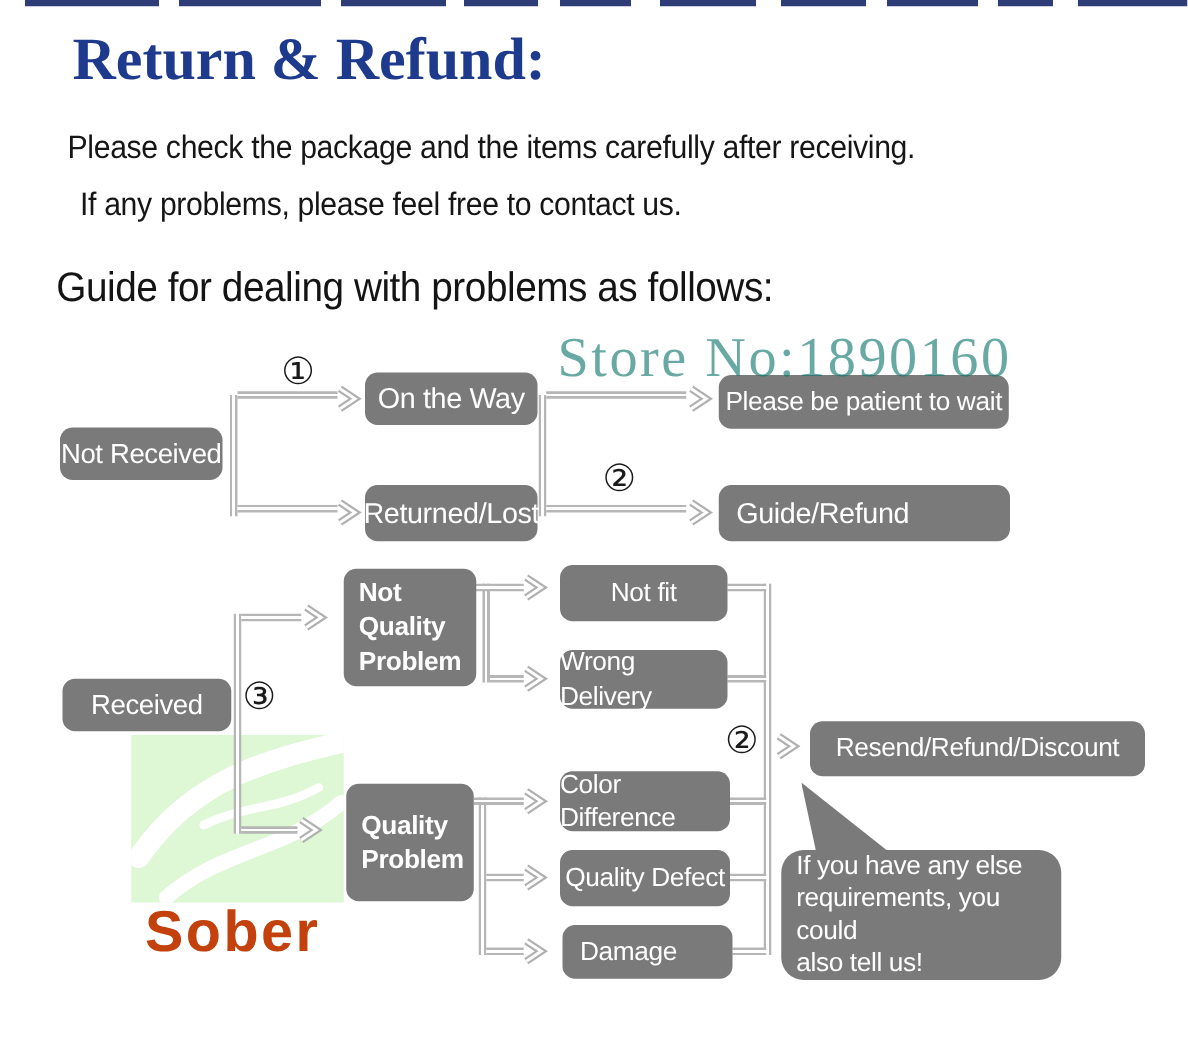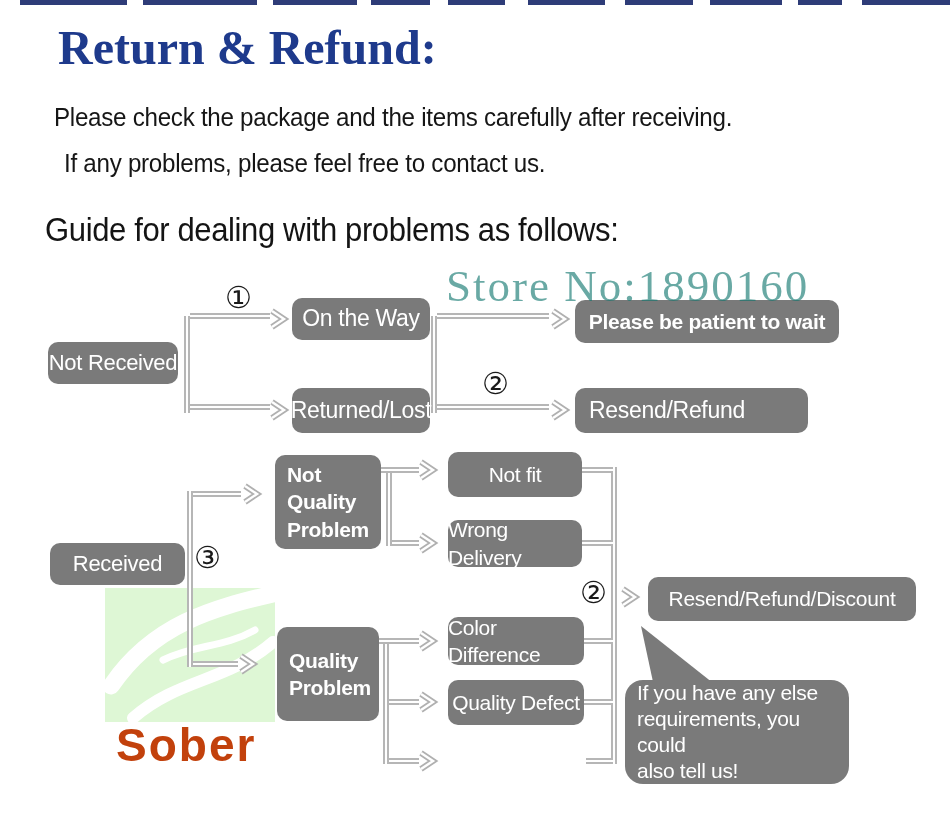--- a/index.html
+++ b/index.html
@@ -59,21 +59,21 @@
     position:absolute;background:#7a7a7a;color:#ffffff;border-radius:10px;
     display:flex;align-items:center;justify-content:center;
     font-size:21px;letter-spacing:-0.3px;line-height:1.3;box-sizing:border-box;
   }
   .node.leftal{justify-content:flex-start;padding-left:14px;text-align:left;}
   .node.multiline{white-space:pre-line;justify-content:flex-start;
     padding-left:12px;text-align:left;font-weight:bold;}
   .n-not-received{left:48px;top:342px;width:130px;height:42px;font-size:22px;}
   .n-on-the-way{left:292px;top:298px;width:138px;height:42px;font-size:23px;}
   .n-returned-lost{left:292px;top:388px;width:138px;height:45px;font-size:23px;}
-  .n-patient{left:575px;top:300px;width:264px;height:43px;font-weight:bold;}
+  .n-patient{left:575px;top:300px;width:232px;height:43px;}
   .n-resend-refund{left:575px;top:388px;width:233px;height:45px;font-size:23px;}
   .n-received{left:50px;top:543px;width:135px;height:42px;font-size:22px;}
   .n-nqp{left:275px;top:455px;width:106px;height:94px;}
   .n-qp{left:277px;top:627px;width:102px;height:94px;}
   .n-not-fit{left:448px;top:452px;width:134px;height:45px;}
   .n-wrong-delivery{left:448px;top:520px;width:134px;height:47px;}
   .n-color-difference{left:448px;top:617px;width:136px;height:48px;}
   .n-quality-defect{left:448px;top:680px;width:136px;height:45px;}
   .n-damage{left:450px;top:740px;width:136px;height:43px;}
   .n-rrd{left:648px;top:577px;width:268px;height:44px;}
@@ -225,30 +225,31 @@
 
   <div class="circ c1">①</div>
   <div class="circ c2">②</div>
   <div class="circ c3">③</div>
   <div class="circ c4">②</div>
 
   <div class="node n-not-received">Not Received</div>
   <div class="node n-on-the-way">On the Way</div>
   <div class="node n-returned-lost">Returned/Lost</div>
   <div class="node n-patient">Please be patient to wait</div>
-  <div class="node n-resend-refund leftal">Resend/Refund</div>
+  <div class="node n-resend-refund leftal">Guide/Refund</div>
   <div class="node n-received">Received</div>
   <div class="node n-nqp multiline">Not
 Quality
 Problem</div>
   <div class="node n-qp multiline">Quality
 Problem</div>
   <div class="node n-not-fit">Not fit</div>
   <div class="node n-wrong-delivery">Wrong Delivery</div>
   <div class="node n-color-difference">Color Difference</div>
   <div class="node n-quality-defect">Quality Defect</div>
+  <div class="node n-damage leftal">Damage</div>
   <div class="node n-rrd">Resend/Refund/Discount</div>
 
   <div class="bubble-tail"></div>
   <div class="node n-bubble">If you have any else
 requirements, you could
 also tell us!</div>
 </div>
 
 </body></html>

